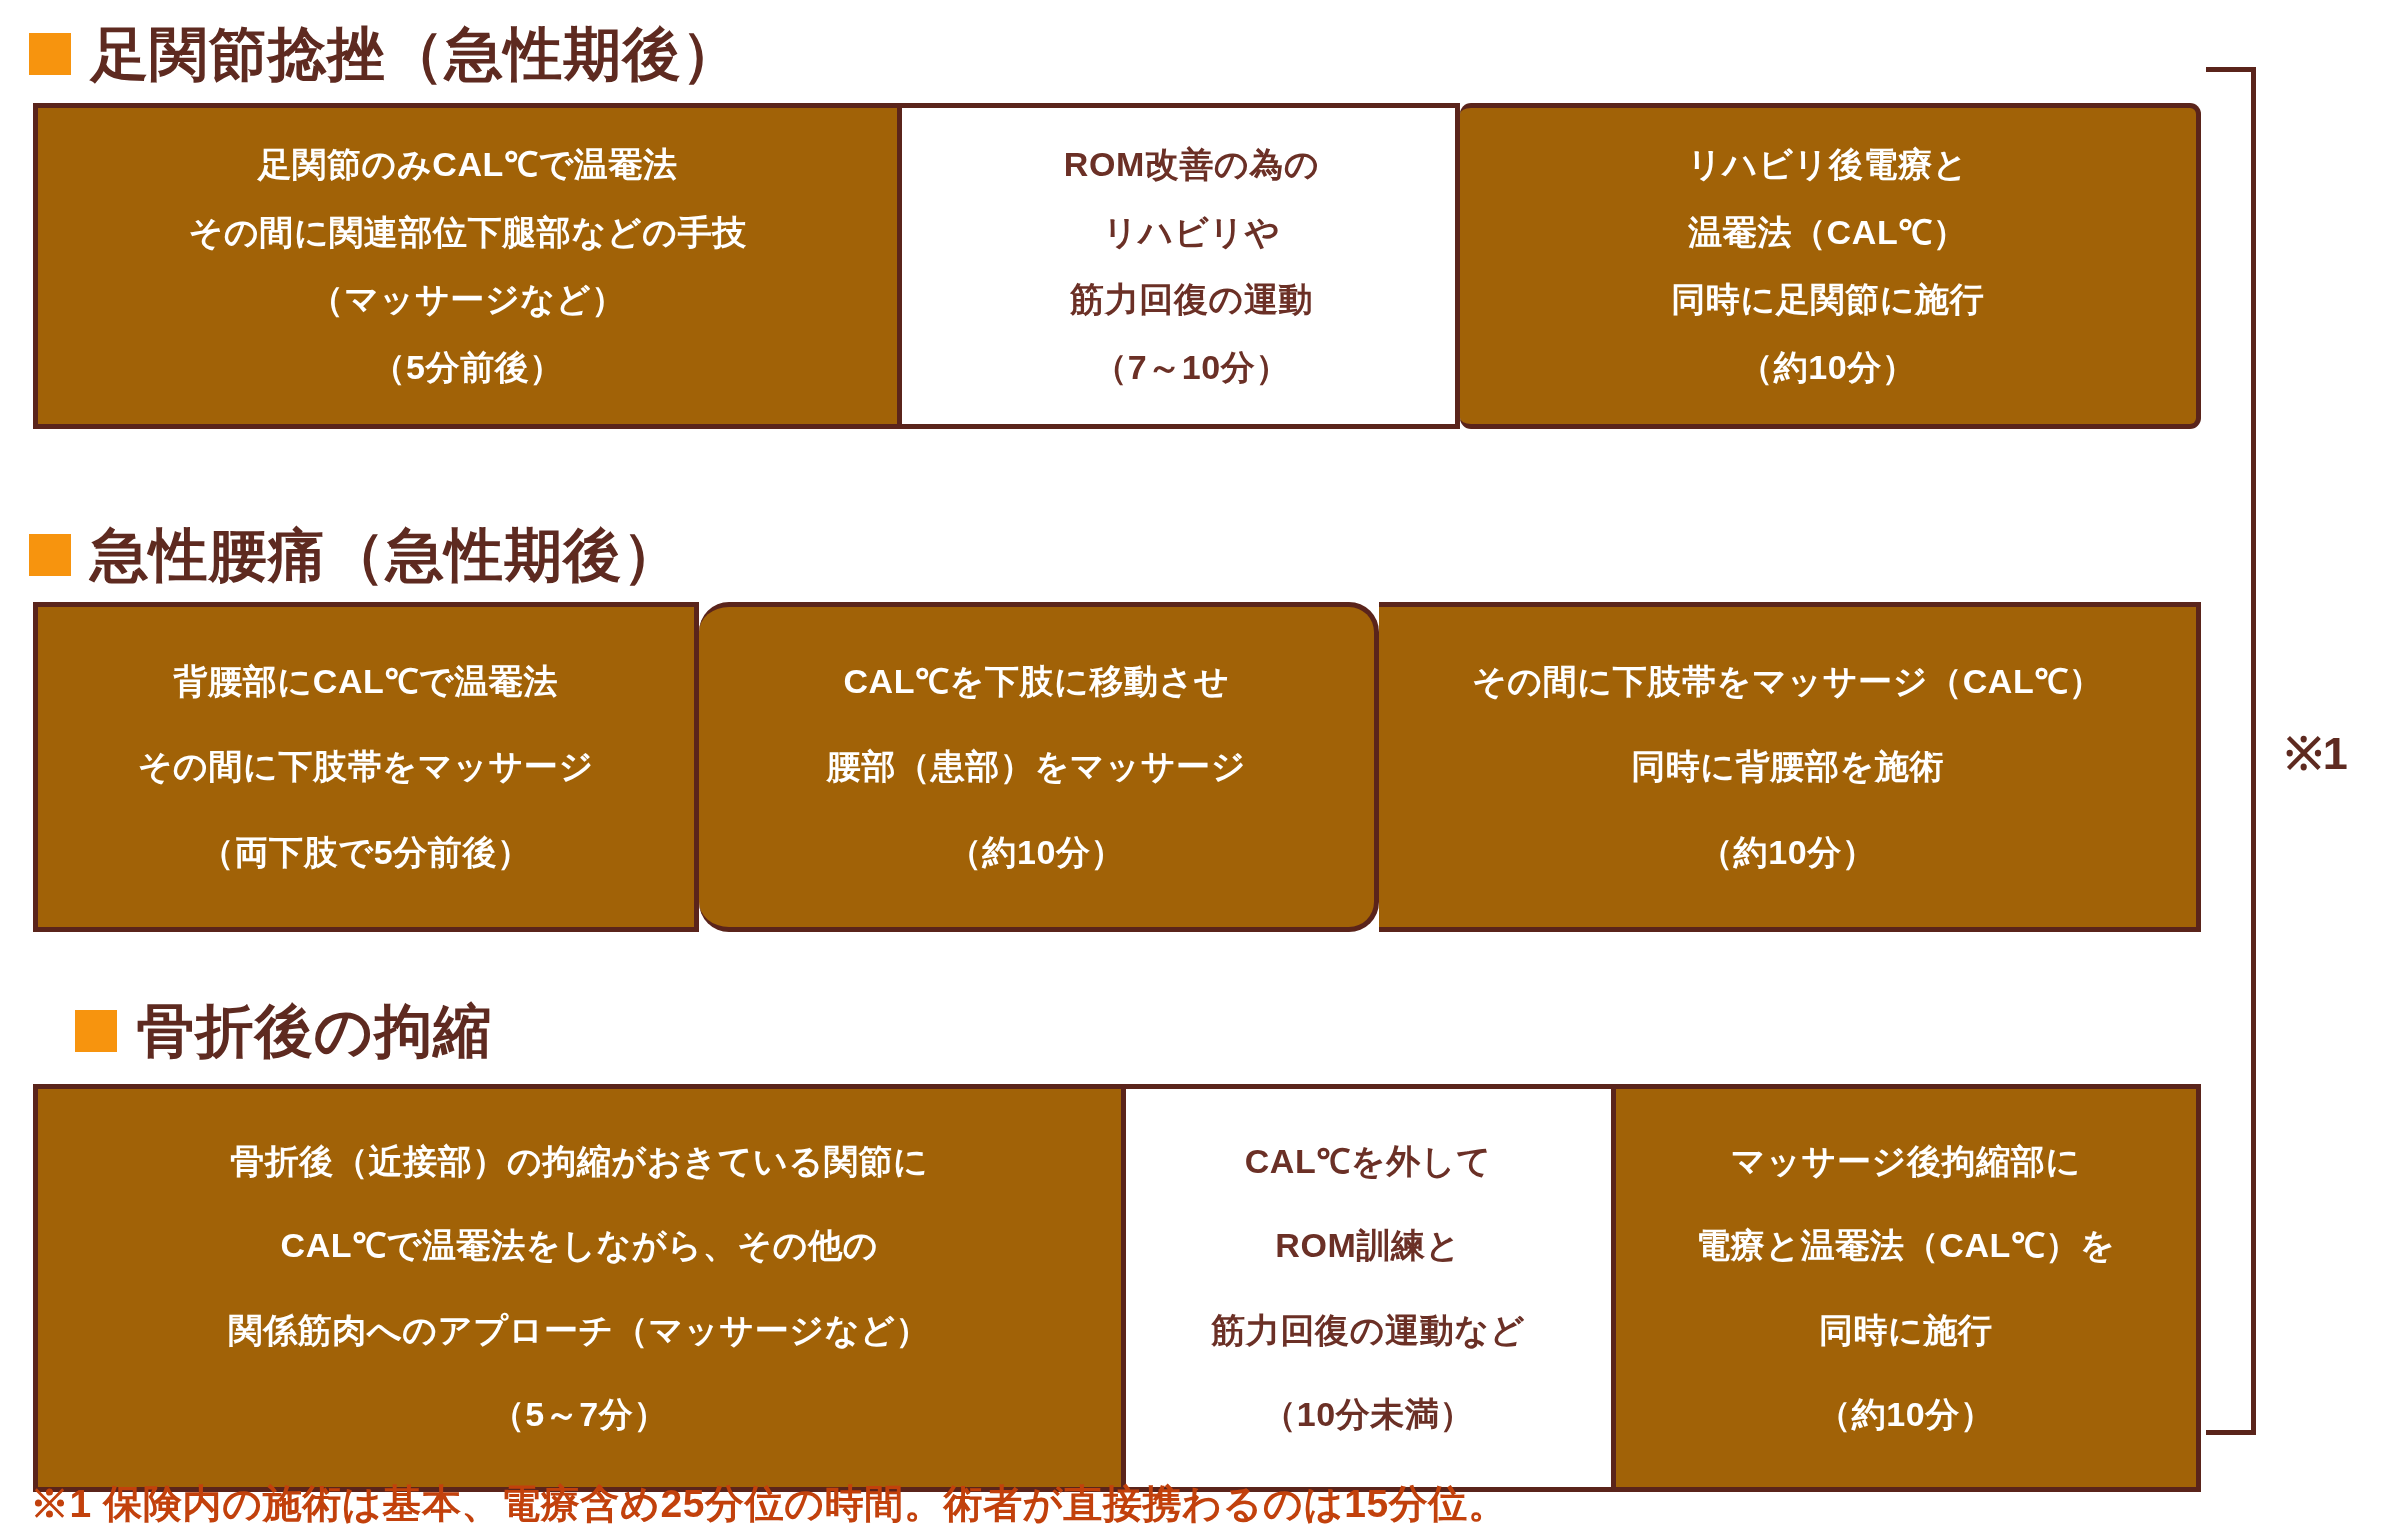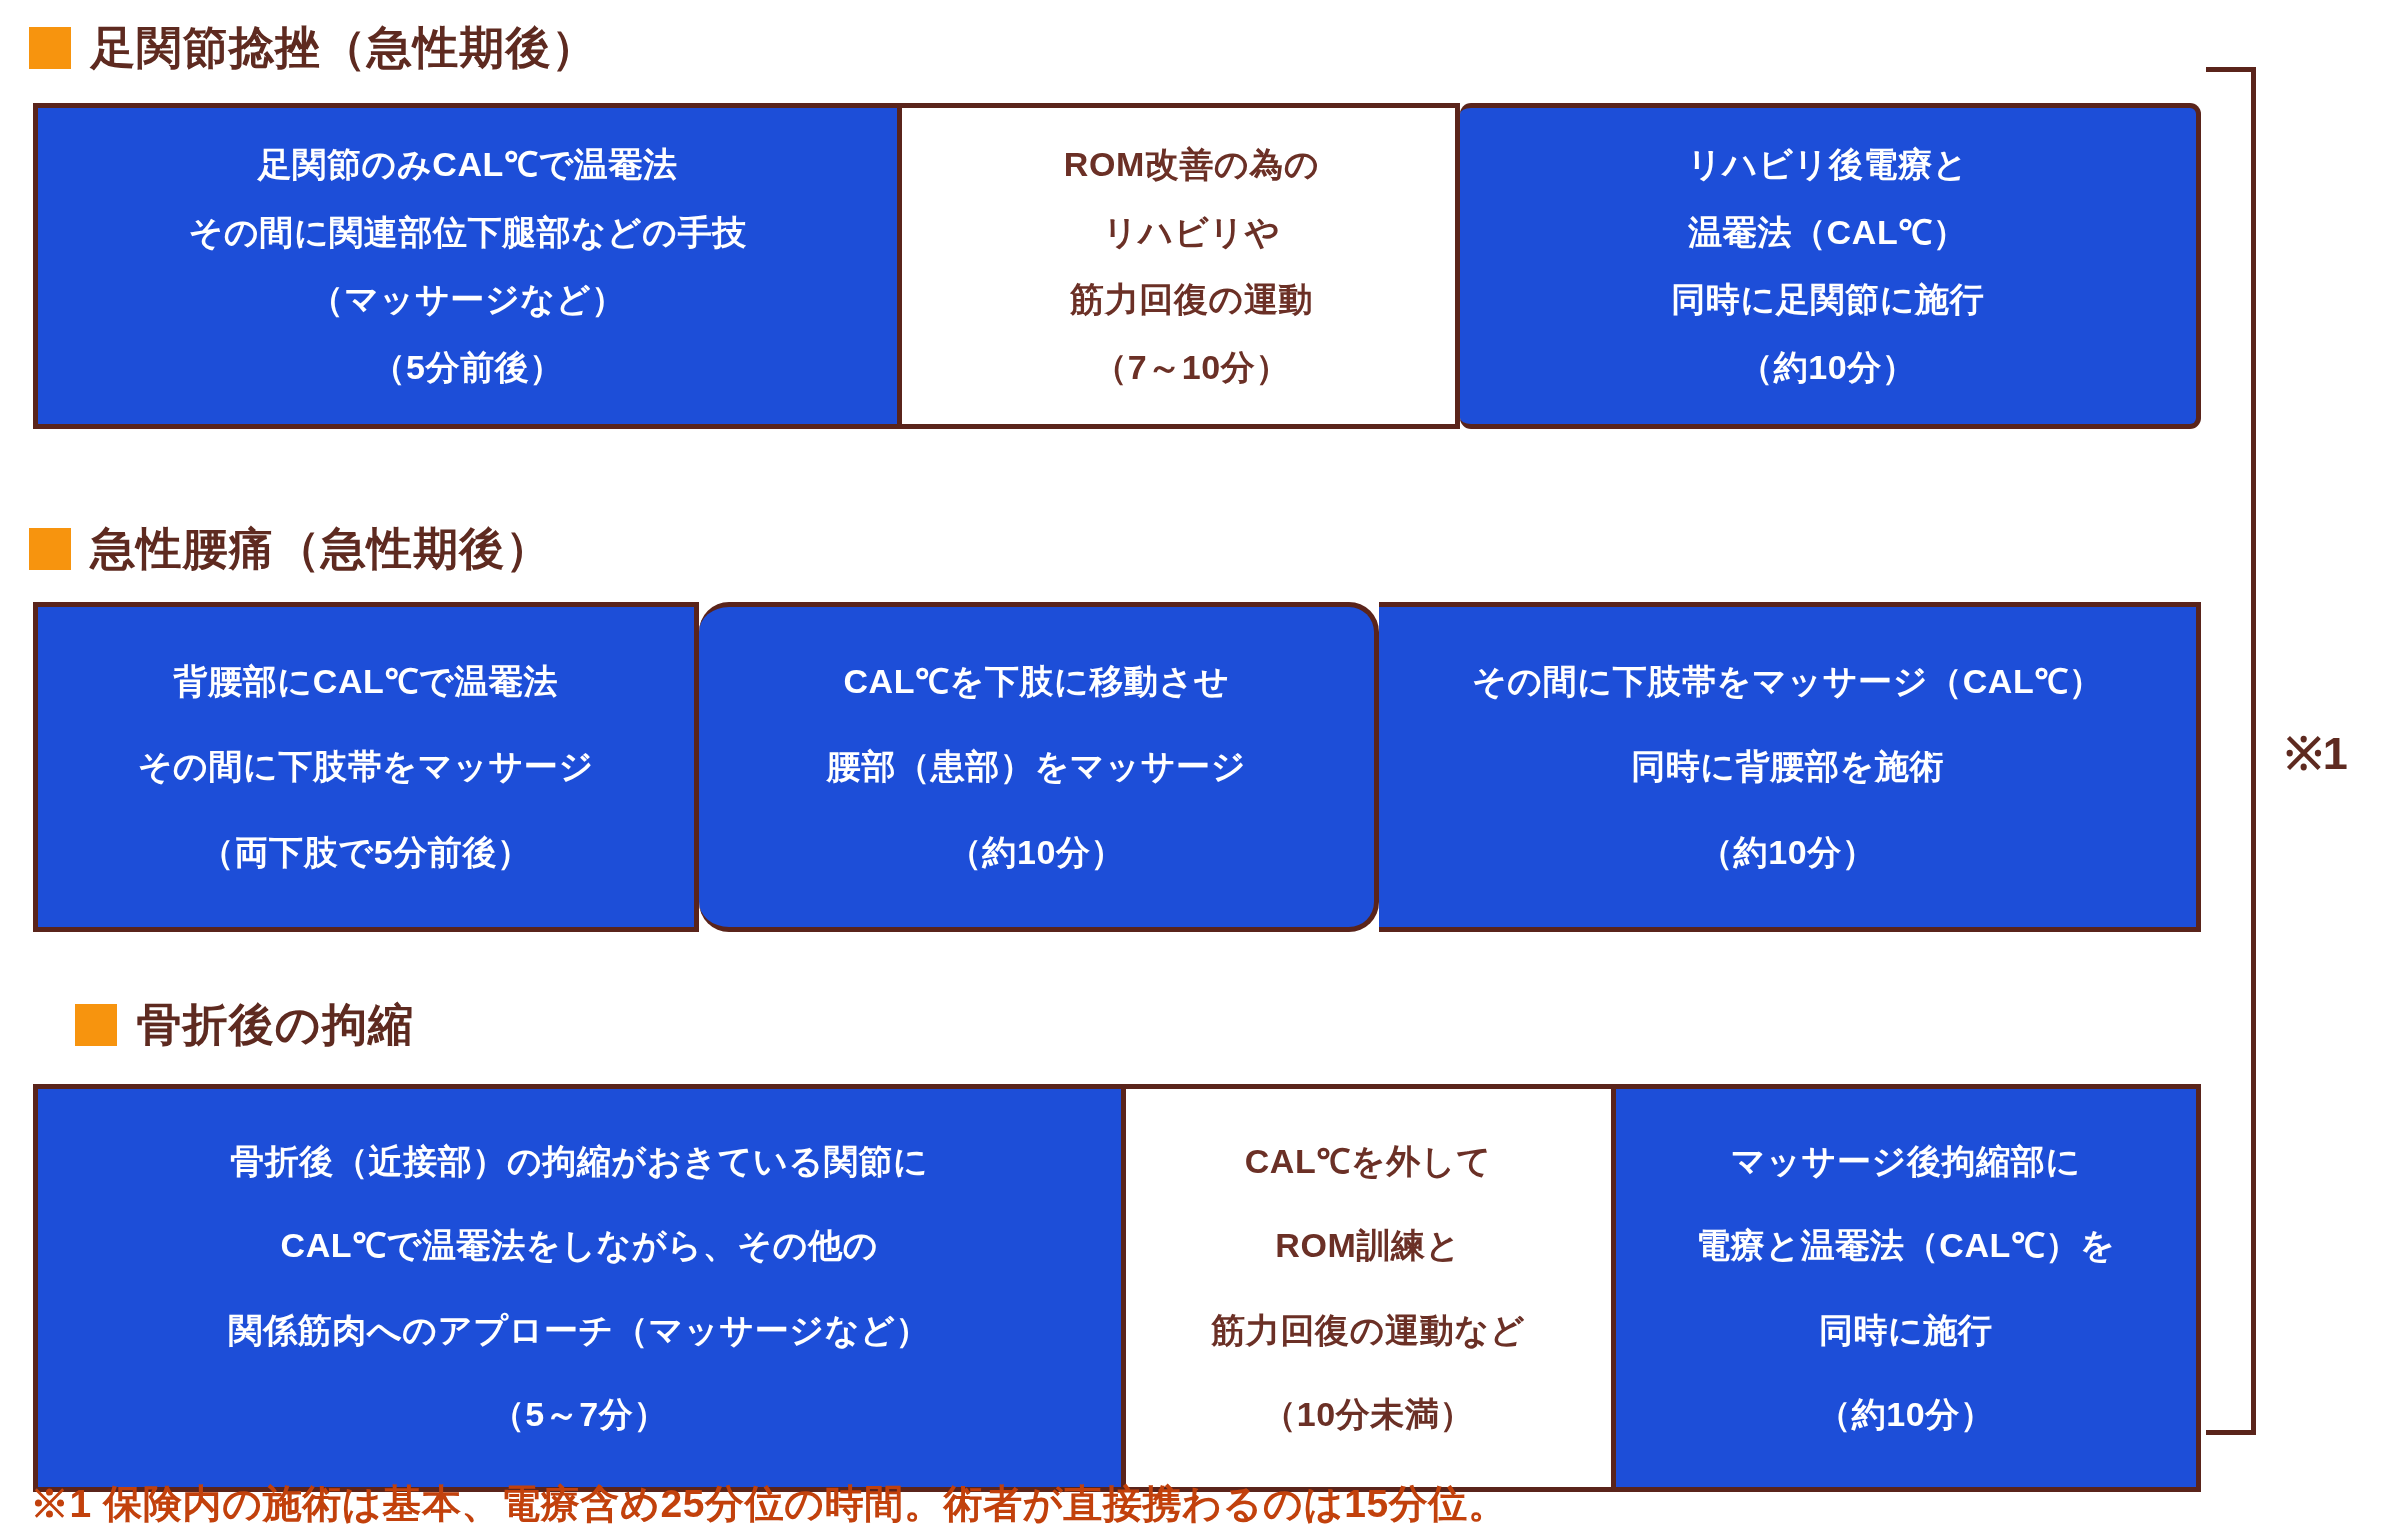--- a/index.html
+++ b/index.html
@@ -7,35 +7,35 @@
     width:2389px;height:1534px;
     font-family:"Liberation Sans", sans-serif;
     position:relative;
   }
   .canvas{position:absolute;left:0;top:0;width:2389px;height:1534px;background:#ffffff;}
 
   
   .sec-header{position:absolute;left:29px;display:flex;align-items:center;gap:19.5px;}
   .bullet{width:42px;height:42px;background:#F7940E;flex:0 0 auto;}
   .sec-title{
-    font-size:45px;font-weight:bold;color:#5E2A20;
+    font-size:58px;font-weight:bold;color:#5E2A20;
     letter-spacing:1.1px;white-space:nowrap;line-height:1;
   }
 
   
   .row{position:absolute;left:33px;width:2168px;display:flex;}
   .box{
     box-sizing:border-box;
     border:5.7px solid #5A241B;
     display:flex;flex-direction:column;
     justify-content:space-evenly;align-items:center;
     padding:8px 5.7px;
   }
   .box + .box{border-left:none;}
-  .box.orange{background:#1d4ed8;}
+  .box.orange{background:#a16207;}
   .box.white{background:#ffffff;}
   .line{
     font-size:34px;font-weight:bold;line-height:1.15;
     white-space:nowrap;letter-spacing:0.6px;
   }
   .box.orange .line{color:#ffffff;}
   .box.white .line{color:#6B3026;}
 
   
   .bracket{

